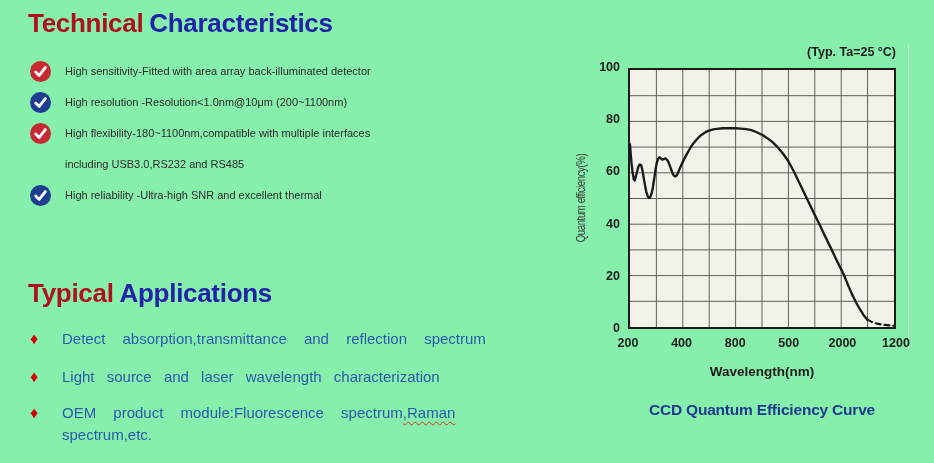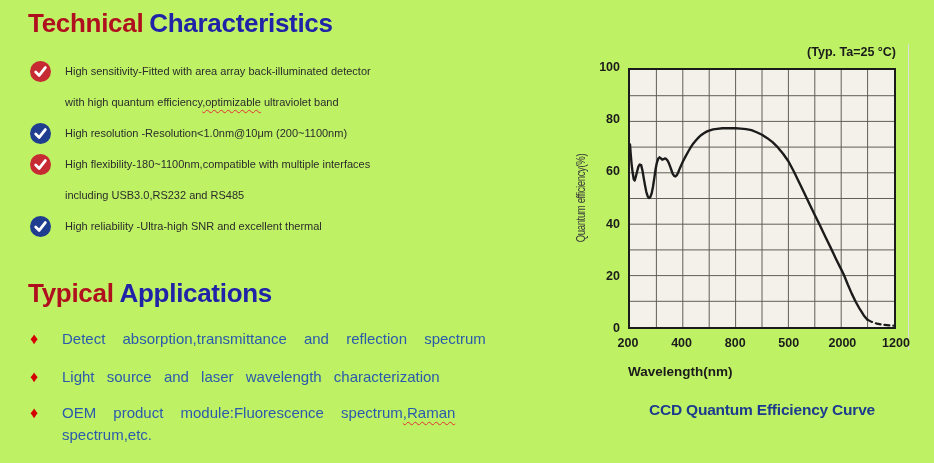--- a/index.html
+++ b/index.html
@@ -1,18 +1,18 @@
 <!DOCTYPE html>
 <html><head>
 <meta charset="utf-8">
 <style>
   html,body{margin:0;padding:0;background:#ffffff;}
   .page{
     position:relative; width:934px; height:463px; overflow:hidden;
-    background:#bef264; font-family:"Liberation Sans", sans-serif;
+    background:#86efac; font-family:"Liberation Sans", sans-serif;
   }
   
   .heading{position:absolute; left:28px; font-size:26px; font-weight:bold; letter-spacing:-0.3px; white-space:nowrap;}
   .heading .part1{color:#B00F1E;}
   .heading .part2{color:#2022A8; margin-left:6px;}
   #tech-heading{top:8px;}
   #apps-heading{top:278px;}
 
   
   .features{position:absolute; left:28px; top:56px; width:520px;}
@@ -58,21 +58,21 @@
   .y-tick{
     position:absolute; left:16px; width:44px; text-align:right;
     font-size:12.5px; font-weight:bold; color:#1B1B1B;
   }
   .ylabel{
     position:absolute; left:-88px; top:150px; width:220px; height:16px;
     text-align:center; font-size:12px; color:#3A3A3A; letter-spacing:-0.5px;
     transform:rotate(-90deg) scaleX(0.8);
   }
   .xlabel{
-    position:absolute; left:68px; top:324px; width:268px; text-align:left;
+    position:absolute; left:68px; top:324px; width:268px; text-align:center;
     font-size:13.5px; font-weight:bold; color:#1B1B1B;
   }
   .caption{
     position:absolute; left:48px; top:361px; width:308px; text-align:center;
     font-size:15.5px; font-weight:bold; color:#1C3B8E; letter-spacing:-0.2px;
   }
   .img-edge{position:absolute; left:348px; top:4px; width:1px; height:306px; background:#DEDEDE;}
 </style>
 </head>
 <body>
@@ -86,21 +86,20 @@
   <div class="features">
 
     <div class="feature-item">
       <span class="check-icon" data-color="red">
         <svg viewBox="0 0 24 24">
             <path d="M6.5 12.5 L10.5 16.5 L17.5 7.5" stroke="#ffffff" stroke-width="3.2" fill="none" stroke-linecap="round" stroke-linejoin="round"></path>
           </svg>
       </span>
       <div class="feature-text">
         <div class="f-line"><span>High sensitivity-Fitted with area array back-illuminated detector</span><span class="wavy"></span><span></span></div>
-        <div class="f-line"><span>with high quantum efficiency</span><span class="wavy">,optimizable</span><span> ultraviolet band</span></div>
       </div>
     </div>
 
     <div class="feature-item">
       <span class="check-icon" data-color="blue">
         <svg viewBox="0 0 24 24">
             <path d="M6.5 12.5 L10.5 16.5 L17.5 7.5" stroke="#ffffff" stroke-width="3.2" fill="none" stroke-linecap="round" stroke-linejoin="round"></path>
           </svg>
       </span>
       <div class="feature-text">

